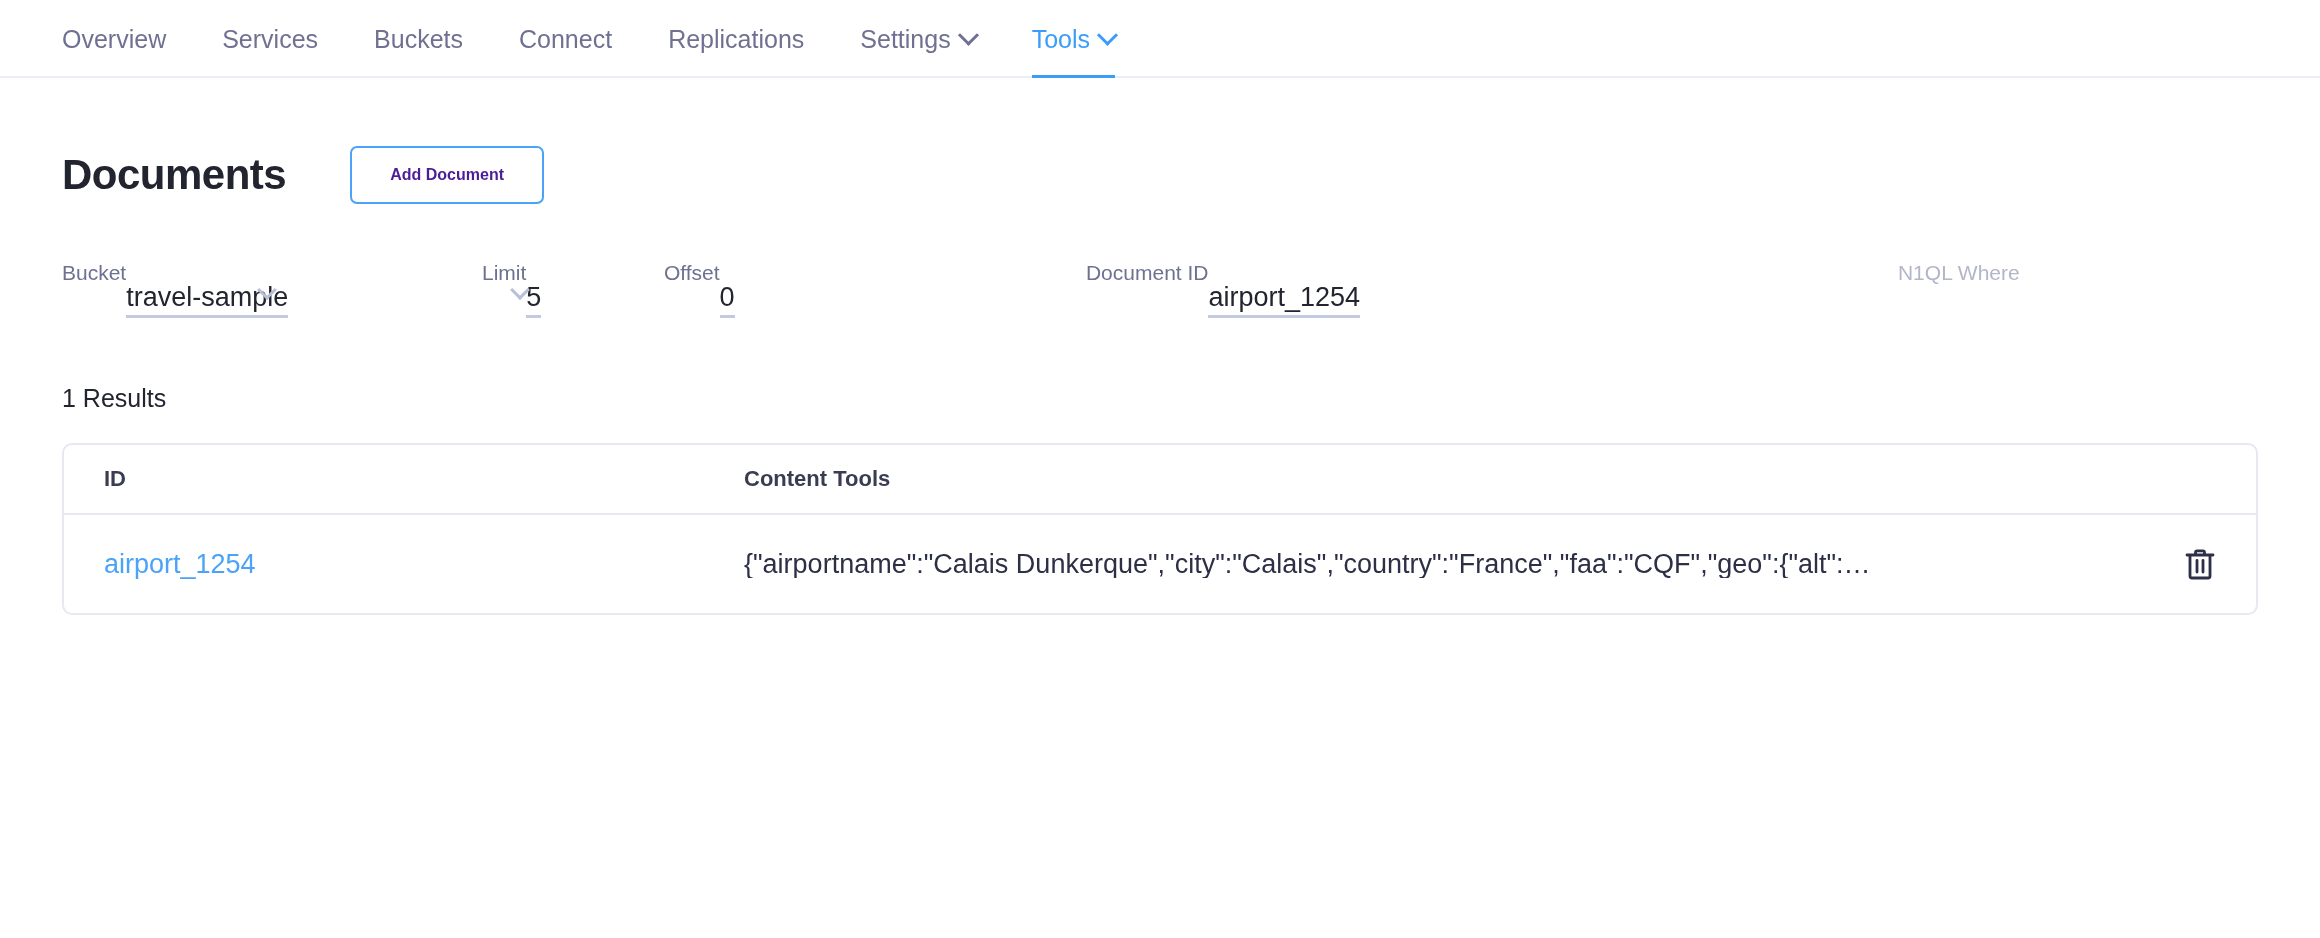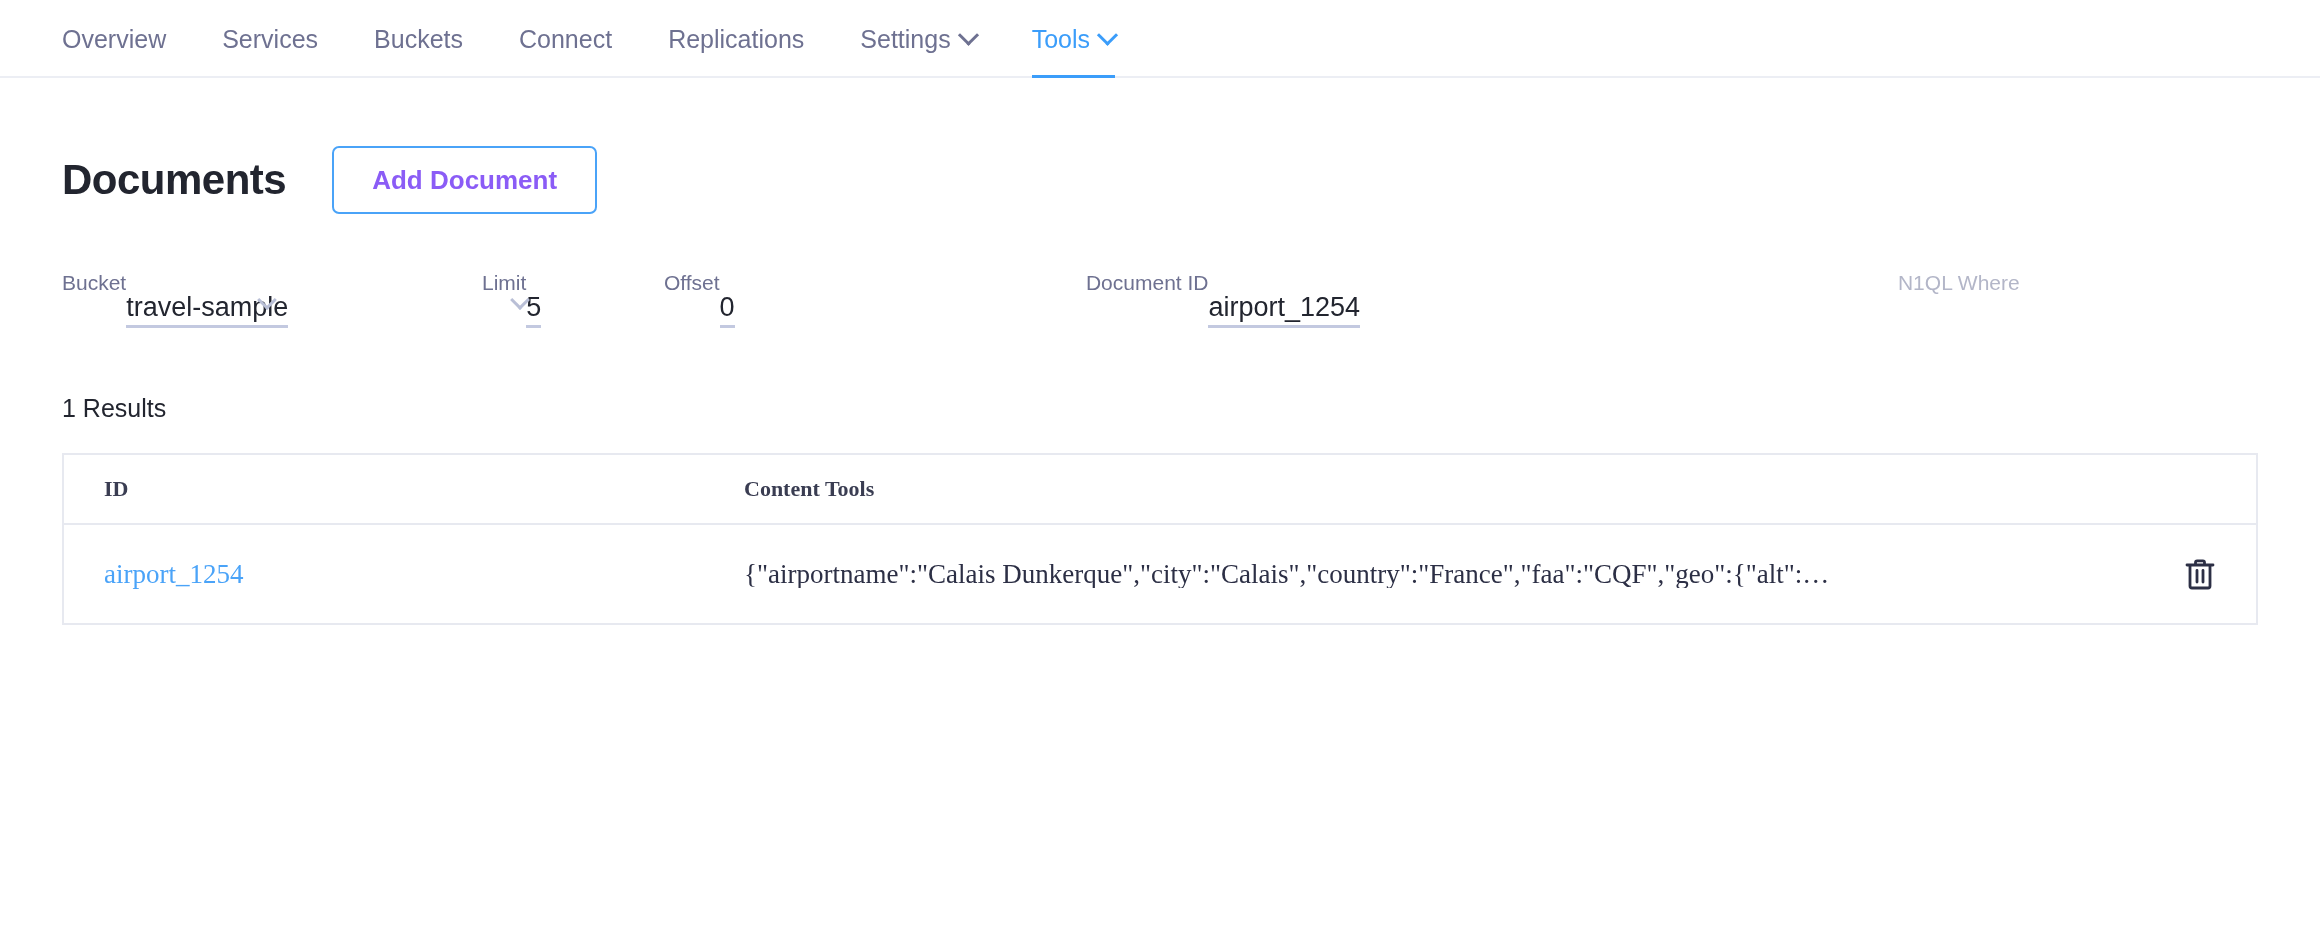--- a/index.html
+++ b/index.html
@@ -105,39 +105,39 @@
     border-right: 3px solid currentColor;
     border-bottom: 3px solid currentColor;
     transform: rotate(45deg) translate(-3px, -3px);
     flex: 0 0 auto;
   }
 
   
   .doc-title-row {
     display: flex;
     align-items: center;
-    gap: 46px;
+    gap: 64px;
     padding: 68px 0 0 62px;
   }
 
   .doc-title {
     font-size: 42px;
     font-weight: 700;
     color: #22252f;
     letter-spacing: -0.5px;
     line-height: 1;
   }
 
   .add-doc-btn {
     border: 2px solid #4aa3f8;
     border-radius: 7px;
     background: #ffffff;
-    color: #8b5cf6;
+    color: #4c1d95;
     font-family: "Liberation Sans", sans-serif;
-    font-size: 26px;
+    font-size: 16px;
     font-weight: 700;
     padding: 19px 38px;
     cursor: pointer;
     line-height: 1;
   }
 
   
   .controls {
     display: flex;
     align-items: flex-start;
@@ -218,24 +218,23 @@
   .results-count {
     font-size: 25px;
     color: #22252f;
     padding: 68px 0 0 62px;
     line-height: 1;
   }
 
   .results-table {
     margin: 32px 62px 0 62px;
     border: 2px solid #e7e9f0;
-    border-radius: 0;
+    border-radius: 10px;
     background: #ffffff;
     width: calc(100% - 124px);
-    font-family: Liberation Serif, serif;
   }
 
   .table-head {
     display: flex;
     align-items: center;
     height: 70px;
     border-bottom: 2px solid #e7e9f0;
     padding: 0 40px;
   }
 

